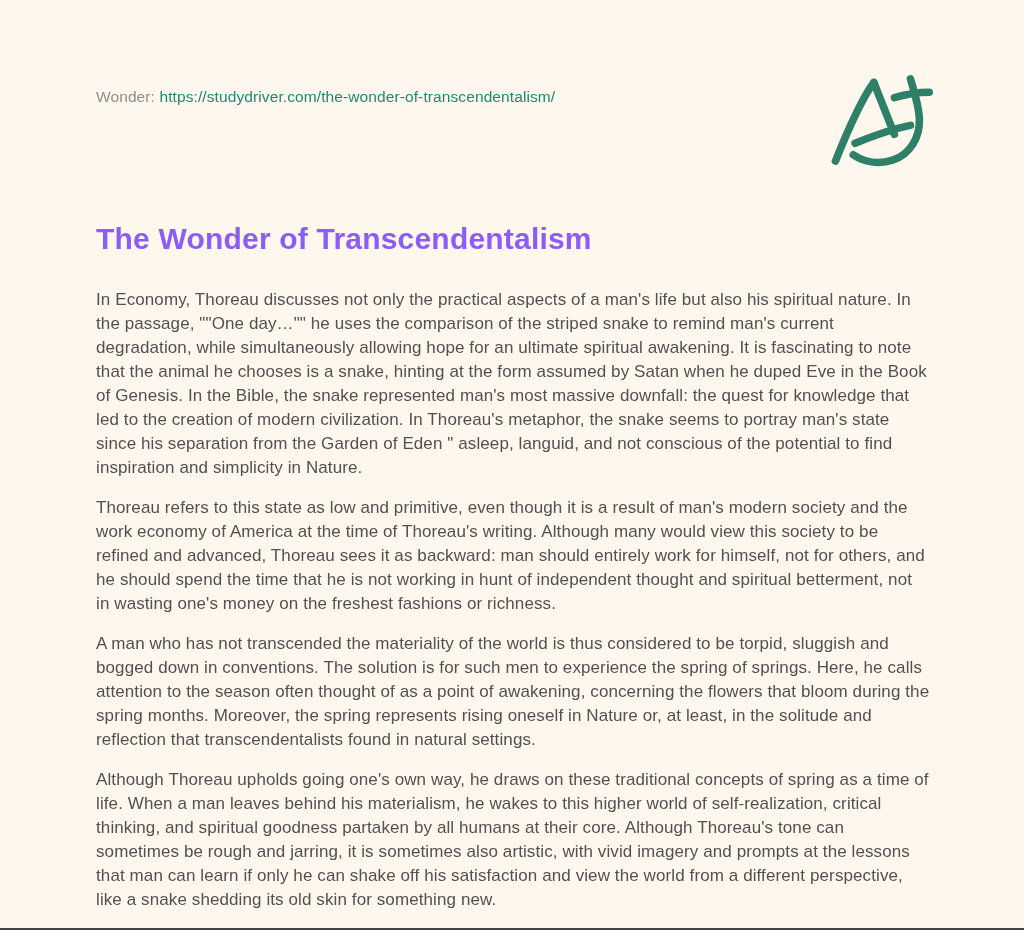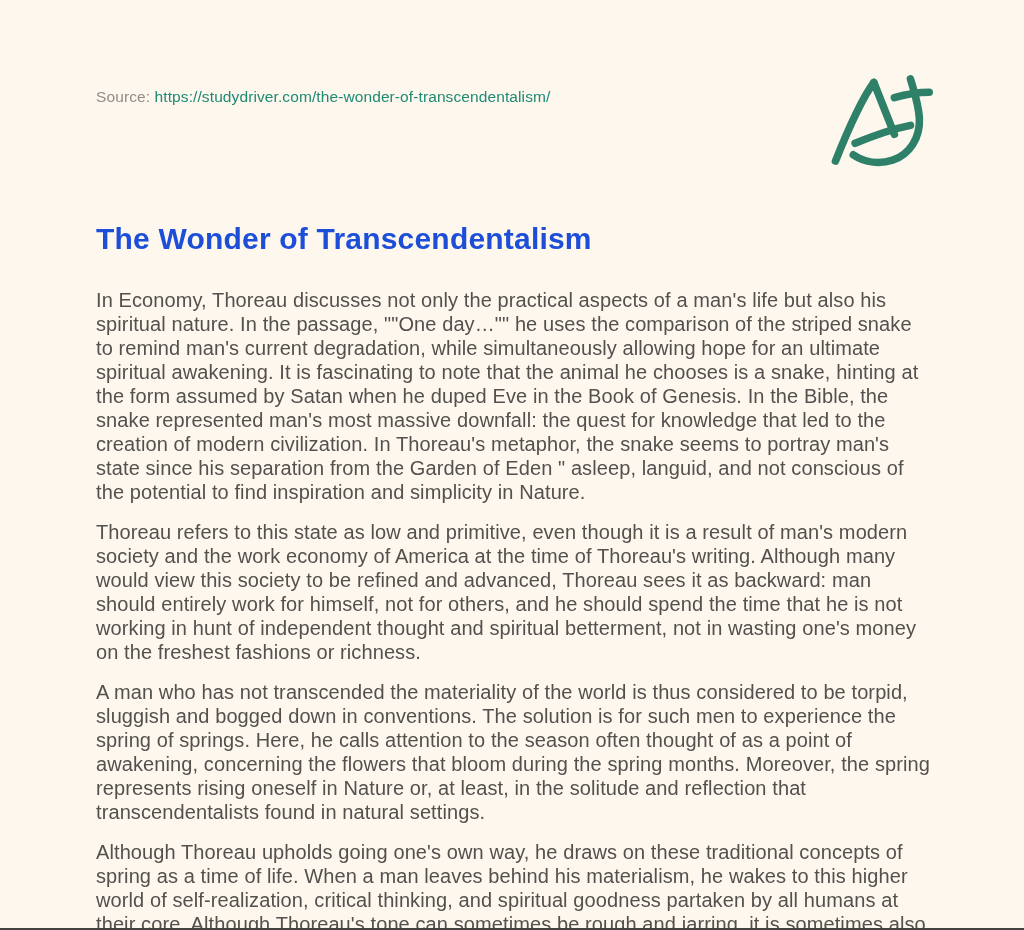--- a/index.html
+++ b/index.html
@@ -39,51 +39,51 @@
     top: 70px;
     right: 84px;
     width: 118px;
     height: 100px;
   }
   .doc-title {
     margin: 0;
     margin-top: 116px;
     font-size: 30px;
     font-weight: 700;
-    color: #1d4ed8;
+    color: #8b5cf6;
     letter-spacing: 0.2px;
   }
   .essay {
     margin-top: 32px;
     max-width: 836px;
   }
   .essay p {
     margin: 0 0 16px 0;
-    font-size: 20px;
+    font-size: 17px;
     line-height: 24px;
     color: #53514e;
     letter-spacing: 0.1px;
   }
   .bottom-edge {
     position: absolute;
     left: 0;
     right: 0;
     bottom: 0;
     height: 2px;
     background: #43423f;
   }
 </style>
 </head>
 <body>
 
 <div class="content">
 
 
   <div class="source-line">
-    <span>Source:</span>
+    <span>Wonder:</span>
     <a class="source-link" href="#">https://studydriver.com/the-wonder-of-transcendentalism/</a>
   </div>
 
   <svg class="logo" viewBox="0 0 130 112" fill="none" stroke="#2e8168" stroke-width="8.5" stroke-linecap="round">
 
     <path d="M14 102 C 26 72 42 34 57 14"></path>
 
     <path d="M57 14 C 64 32 72 52 80 72"></path>
 
     <path d="M36 82 C 58 73 78 66 98 62"></path>

